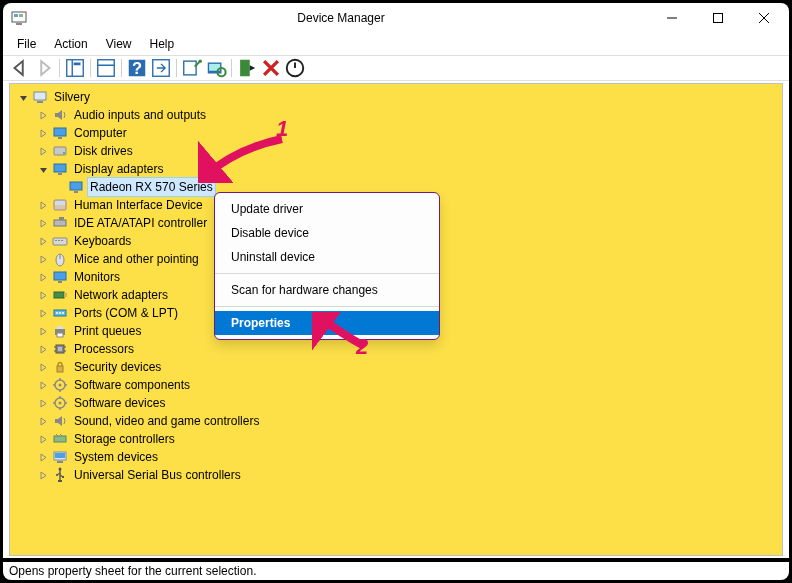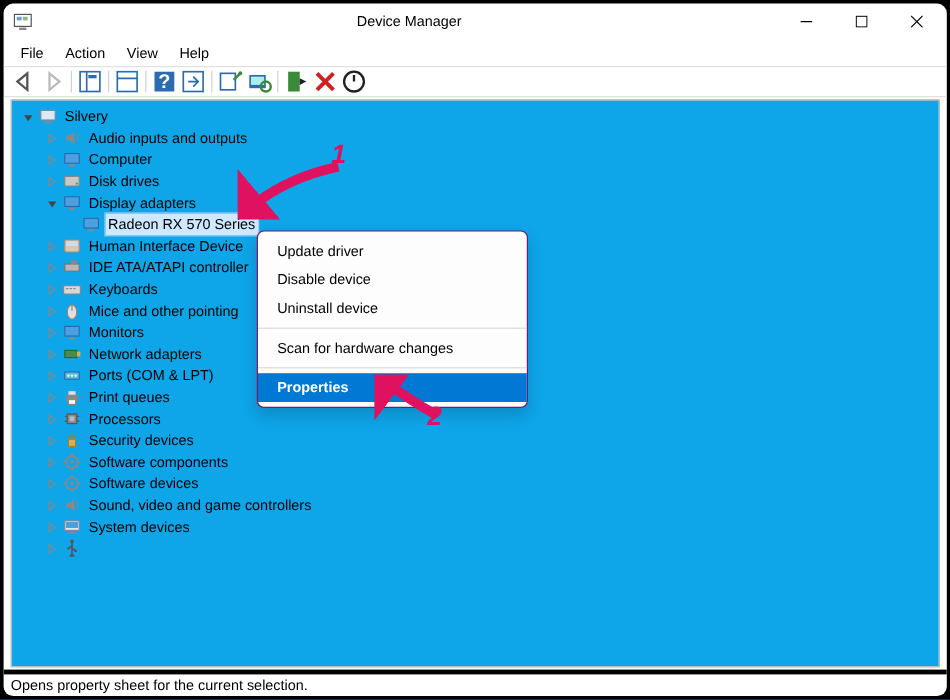--- a/index.html
+++ b/index.html
@@ -8,21 +8,21 @@
     .titlebar { height: 30px; display: flex; align-items: center; padding: 0 2px 0 8px; text-align: center; }
     .titlebar-icon { width: 16px; height: 16px; margin-right: 6px; display: flex; align-items: center; justify-content: center; }
     .titlebar-title { flex: 1; }
     .win-btn { width: 46px; height: 30px; display: flex; align-items: center; justify-content: center; }
     .win-btn svg { width: 10px; height: 10px; }
     .menubar { height: 22px; display: flex; align-items: center; padding: 0 6px; gap: 2px; }
     .menu-item { padding: 2px 8px; }
     .toolbar { height: 26px; display: flex; align-items: center; padding: 0 6px; gap: 2px; border-top: 1px solid #e0e0e0; border-bottom: 1px solid #e0e0e0; }
     .tool-btn { width: 22px; height: 22px; display: flex; align-items: center; justify-content: center; }
     .tool-sep { width: 1px; height: 18px; background: #d0d0d0; margin: 0 2px; }
-    .content { flex: 1; border: 1px solid #bfbfbf; margin: 2px 6px; background: #0ea5e9; overflow: auto; position: relative; }
+    .content { flex: 1; border: 1px solid #bfbfbf; margin: 2px 6px; background: #fde047; overflow: auto; position: relative; }
     .tree { padding: 4px 2px; }
     .tree-row { display: flex; align-items: center; height: 18px; line-height: 18px; white-space: nowrap; }
     .tw { width: 14px; height: 14px; display: flex; align-items: center; justify-content: center; flex: none; }
     .tw svg { width: 9px; height: 9px; }
     .dev-icon { width: 16px; height: 16px; margin: 0 4px 0 2px; flex: none; display: flex; align-items: center; justify-content: center; }
     .dev-icon svg { width: 16px; height: 16px; }
     .tree-label { padding: 0 2px; }
     .tree-row.selected .tree-label { background: #cde8ff; outline: 1px solid #99d1ff; }
     .statusbar { height: 22px; display: flex; align-items: center; padding: 0 6px; border-top: 4px solid #000000; }
     .context-menu { position: absolute; background: #fdfdfd; border: 1px solid #701a75; border-radius: 6px; box-shadow: 0 6px 12px rgba(0,0,0,0.15); padding: 4px 0; width: 226px; }
@@ -421,20 +421,34 @@
           <span class="tree-label">Sound, video and game controllers</span>
         </div>
         <div class="tree-row" style="padding-left:24px">
           <span class="tw">
             <svg viewBox="0 0 9 9">
               <path d="M2 1 L7 4.5 L2 8 Z" fill="none" stroke="#888" stroke-width="1"></path>
             </svg>
           </span>
           <span class="dev-icon">
             <svg viewBox="0 0 16 16">
+              <rect x="2" y="5" width="12" height="6" fill="#8ab88a" stroke="#5a8a5a"></rect>
+              <path d="M4 3 L6 5 M8 3 L10 5" stroke="#888"></path>
+            </svg>
+          </span>
+          <span class="tree-label">Storage controllers</span>
+        </div>
+        <div class="tree-row" style="padding-left:24px">
+          <span class="tw">
+            <svg viewBox="0 0 9 9">
+              <path d="M2 1 L7 4.5 L2 8 Z" fill="none" stroke="#888" stroke-width="1"></path>
+            </svg>
+          </span>
+          <span class="dev-icon">
+            <svg viewBox="0 0 16 16">
               <rect x="2" y="3" width="12" height="8" fill="#dfe8f2" stroke="#7a8aa0"></rect>
               <rect x="3" y="4" width="10" height="5" fill="#4aa0e0"></rect>
               <rect x="5" y="12" width="6" height="2" fill="#7a8aa0"></rect>
             </svg>
           </span>
           <span class="tree-label">System devices</span>
         </div>
         <div class="tree-row" style="padding-left:24px">
           <span class="tw">
             <svg viewBox="0 0 9 9">
@@ -444,20 +458,21 @@
           <span class="dev-icon">
             <svg viewBox="0 0 16 16">
               <path d="M8 2 L8 14" stroke="#555" stroke-width="1.4"></path>
               <circle cx="8" cy="2" r="1.5" fill="#555"></circle>
               <path d="M8 6 L5 8 M8 8 L11 10" stroke="#555" stroke-width="1.4"></path>
               <circle cx="5" cy="8" r="1" fill="#555"></circle>
               <rect x="10" y="9" width="2" height="2" fill="#555"></rect>
               <path d="M6 14 L10 14" stroke="#555" stroke-width="2"></path>
             </svg>
           </span>
+          <span class="tree-label">Universal Serial Bus controllers</span>
         </div>
       </div>
   </div>
 
   <div class="statusbar">
     <span>Opens property sheet for the current selection.</span>
   </div>
 
 </div>
 

